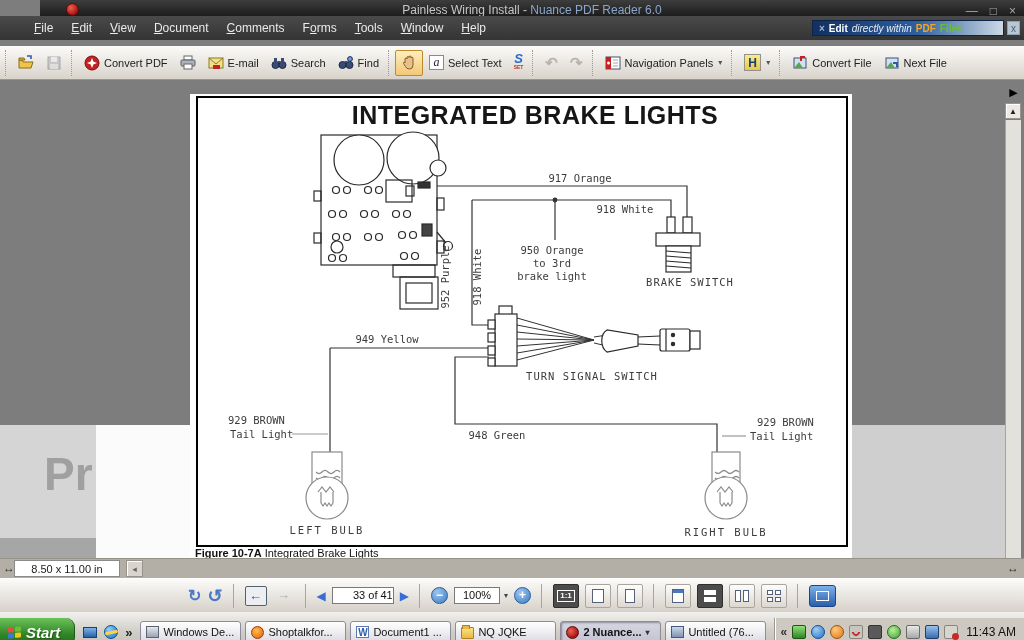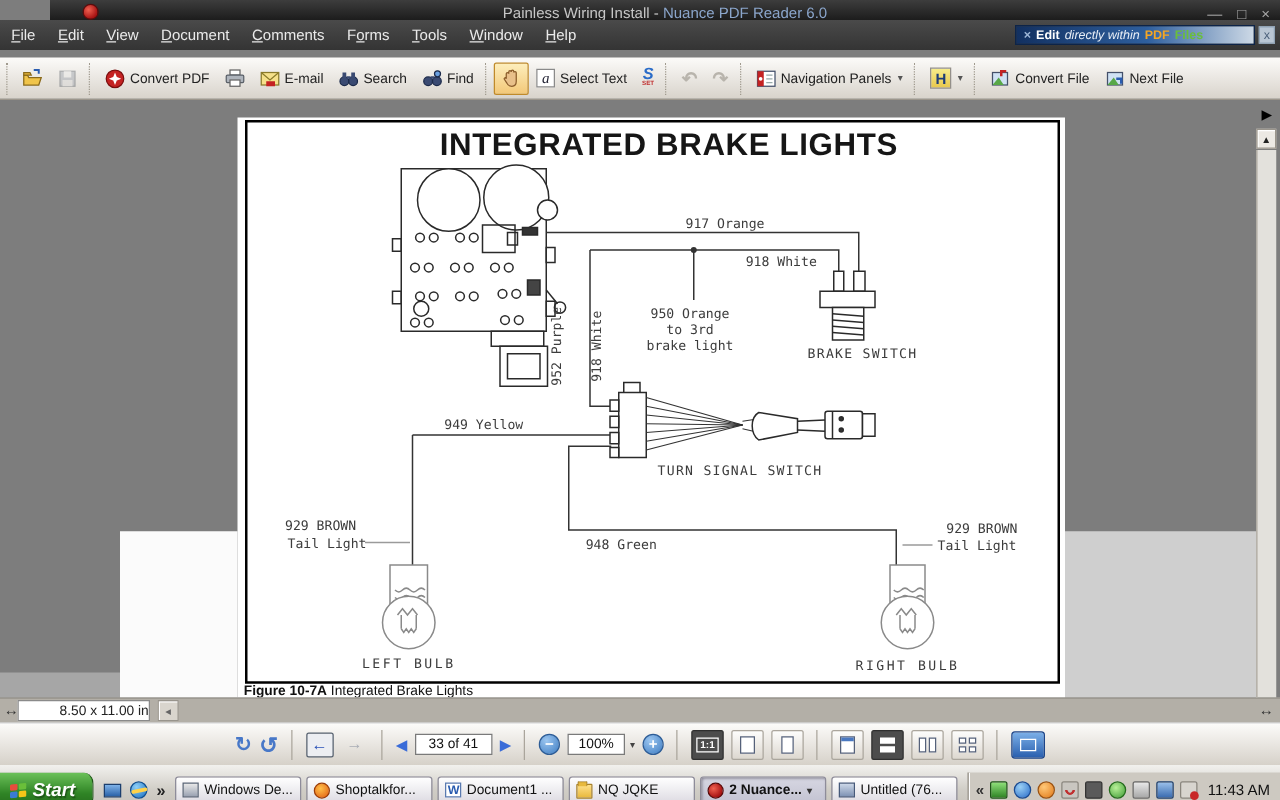--- a/index.html
+++ b/index.html
@@ -14,21 +14,21 @@
     background:radial-gradient(circle at 35% 35%,#f06050,#a81414 70%);
     border:1px solid #5a0c0c;}
   .title-text{position:absolute;left:0;right:0;text-align:center;font-size:12px;color:#c6c6c6;}
   .title-app{color:#8ba6cc;}
   .win-controls{position:absolute;right:8px;top:0;height:22px;display:flex;align-items:center;gap:12px;
     color:#a8a8a8;font-size:12px;}
   .win-controls span{cursor:default;line-height:22px;}
 
   
   .menubar{position:absolute;top:16px;left:0;right:0;height:24px;
-    background:linear-gradient(#4a4a4a,#343434);display:flex;align-items:flex-start;}
+    background:linear-gradient(#4a4a4a,#343434);display:flex;align-items:flex-start;padding-left:25px;}
   .menu-item{color:#eaeaea;font-size:12px;padding:0 9px;line-height:24px;}
   .menu-item .accel{text-decoration:underline;}
   .promo{position:absolute;right:20px;top:4px;height:16px;width:192px;display:flex;align-items:center;
     background:linear-gradient(90deg,#123060,#2e5f9e 55%,#cdd9e6);border:1px solid #0d2448;
     font-size:10px;padding:0 6px;gap:4px;white-space:nowrap;}
   .promo-close-left{color:#9db6d6;font-weight:bold;}
   .promo-edit{color:#fff;font-weight:bold;}
   .promo-mid{color:#e8eef6;font-style:italic;}
   .promo-pdf{color:#f5a623;font-weight:bold;}
   .promo-files{color:#6abf3a;font-weight:bold;}
@@ -74,37 +74,37 @@
     border:1px solid #9a958c;box-shadow:inset 1px 1px 0 #fff;color:#222;font-size:8px;
     text-align:center;line-height:15px;}
   .vs-track{position:absolute;top:40px;left:0;width:16px;bottom:0;background:#e3e1dc;
     border-left:1px solid #a9a49a;}
 
   
   .statusrow{position:absolute;top:558px;left:0;right:0;height:20px;background:#b3afa7;
     border-top:1px solid #96928a;font-size:11px;color:#222;}
   .split-ic{position:absolute;top:2px;font-size:12px;color:#333;}
   .sizebox{position:absolute;left:14px;top:1px;width:106px;height:17px;background:#fff;
-    border:1px solid #8a8a8a;text-align:right;line-height:16px;}
+    border:1px solid #8a8a8a;text-align:center;line-height:16px;}
   .hs-left{position:absolute;left:126px;top:1px;width:17px;height:17px;background:#d9d5cd;
     border:1px solid #98948c;box-shadow:inset 1px 1px 0 #fff;color:#666;font-size:9px;
     text-align:center;line-height:16px;}
 
   
   .pagerbar{position:absolute;top:578px;left:0;right:0;height:34px;
     background:linear-gradient(#fcfbf9,#d6d1c9);border-top:1px solid #fff;
     display:flex;align-items:center;justify-content:center;gap:6px;}
   .pg-sep{width:2px;height:24px;border-left:1px solid #aaa59c;margin:0 4px;}
   .rot{font-size:16px;font-weight:bold;color:#4878c8;}
   .navbtn{width:22px;height:20px;text-align:center;line-height:18px;font-size:13px;font-weight:bold;}
   .back{border:1px solid #55606e;background:#eceef2;color:#2a52b8;border-radius:2px;}
   .fwd{color:#a9adb5;}
   .tri{color:#3a6cd8;font-size:12px;}
   .pagebox{width:62px;height:17px;background:#fff;border:1px solid #7a7a7a;font-size:11px;
-    text-align:center;line-height:15px;color:#111;}
+    text-align:right;line-height:15px;color:#111;}
   .zoomcirc{width:17px;height:17px;border-radius:50%;border:1px solid #2d5c96;
     background:radial-gradient(circle at 35% 30%,#9cc6f0,#3d7cc2);color:#fff;font-weight:bold;
     font-size:12px;text-align:center;line-height:15px;}
   .zoombox{width:46px;height:17px;background:#fff;border:1px solid #7a7a7a;font-size:11px;
     text-align:center;line-height:15px;color:#111;}
   .zcaret{font-size:8px;color:#444;margin-left:-2px;}
   .viewbtn{width:26px;height:24px;border:1px solid #aba69d;border-radius:2px;
     background:linear-gradient(#fdfdfc,#ddd8d0);display:flex;align-items:center;justify-content:center;}
   .viewbtn.dark{background:#4c4c4c;border-color:#2e2e2e;}
   .oto{border:1px solid #fff;color:#fff;font-size:8px;font-weight:bold;padding:1px 2px;line-height:8px;}
@@ -324,20 +324,23 @@
       <svg class="icon16" viewBox="0 0 16 16">
           <rect x="2" y="3" width="12" height="10" fill="#cfe2f4" stroke="#44506a"></rect>
           <path d="M2 13 L7 7 L11 13 Z" fill="#58a848"></path>
           <path d="M9 8 L13 8 L13 12" fill="none" stroke="#2a5cb0" stroke-width="2"></path>
         </svg>
       <span>Next File</span>
     </div>
   </div>
 
   <div class="docarea">
+    <div class="wm wm1">
+        <span>Pr</span>
+      </div>
     <div class="wm wm2"></div>
     <div class="wm wm3"></div>
     <div class="wm wm4"></div>
 
     <div class="page">
       <svg width="662" height="464" viewBox="0 0 662 464">
 
         <rect x="7" y="3" width="650" height="449" fill="none" stroke="#000" stroke-width="2"></rect>
 
         <text x="345" y="30" text-anchor="middle" style="font-family:'Liberation Sans',sans-serif;font-size:25px;font-weight:700;letter-spacing:.5px;fill:#161616">INTEGRATED BRAKE LIGHTS</text>

